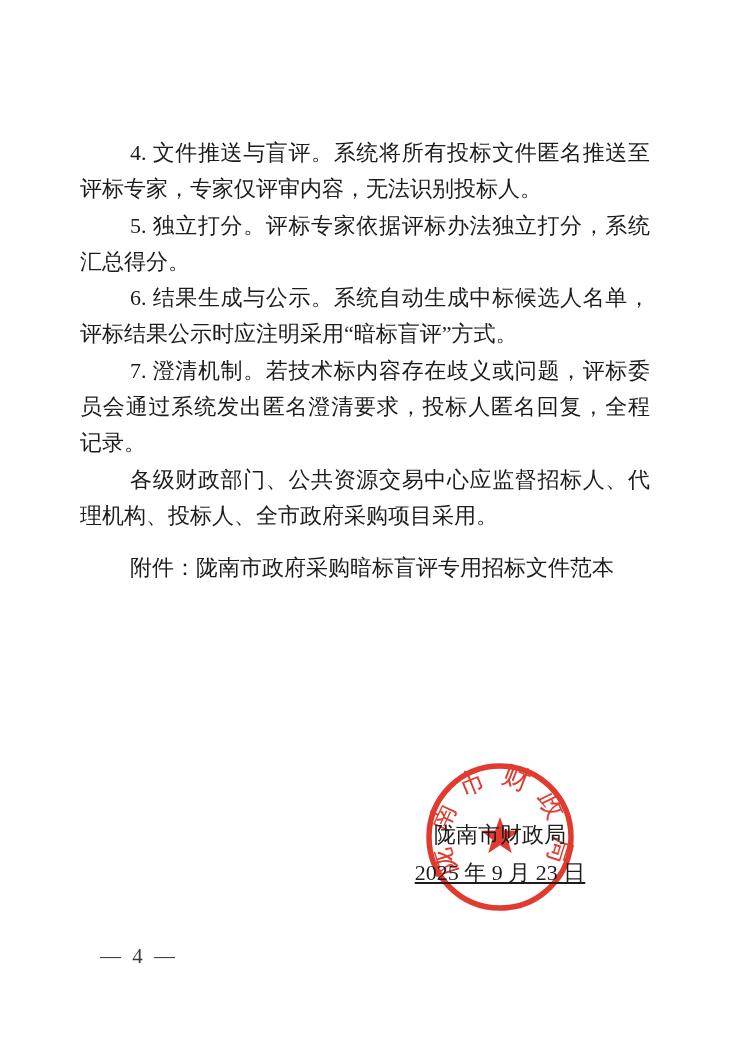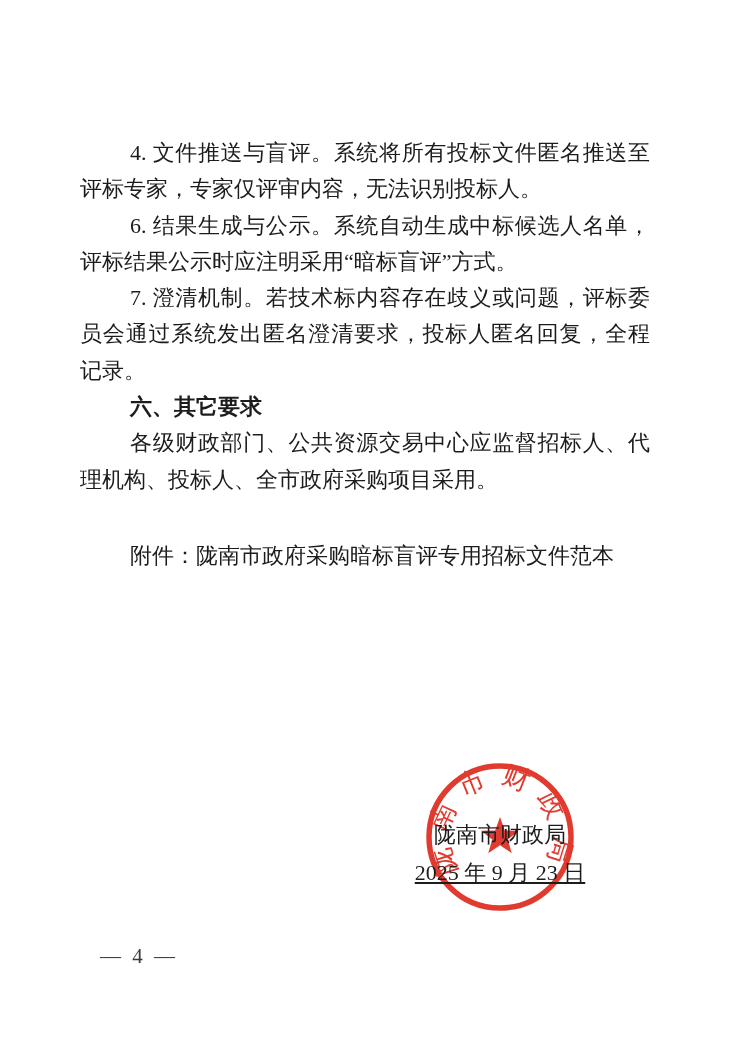--- a/index.html
+++ b/index.html
@@ -27,21 +27,21 @@
   }
   .para {
     margin: 0;
     text-indent: 50px;
   }
   .heading {
     font-family: "Liberation Sans", "DejaVu Sans", sans-serif;
     font-weight: bold;
   }
   .attachment {
-    margin-top: 40px;
+    margin-top: 16px;
     text-align: left;
   }
   .seal {
     position: absolute;
     left: 424px;
     top: 761px;
     width: 152px;
     height: 152px;
     opacity: 0.92;
     z-index: 1;
@@ -76,23 +76,23 @@
     color: #3a3a3a;
   }
 </style>
 </head>
 <body>
 
 <div class="page">
 
   <main class="body-text">
     <p class="para">4. 文件推送与盲评。系统将所有投标文件匿名推送至评标专家，专家仅评审内容，无法识别投标人。</p>
+    <p class="para">5. 独立打分。评标专家依据评标办法独立打分，系统汇总得分。</p>
     <p class="para">6. 结果生成与公示。系统自动生成中标候选人名单，评标结果公示时应注明采用“暗标盲评”方式。</p>
     <p class="para">7. 澄清机制。若技术标内容存在歧义或问题，评标委员会通过系统发出匿名澄清要求，投标人匿名回复，全程记录。</p>
-    <p class="para heading">六、其它要求</p>
     <p class="para">各级财政部门、公共资源交易中心应监督招标人、代理机构、投标人、全市政府采购项目采用。</p>
     <p class="para attachment">附件：陇南市政府采购暗标盲评专用招标文件范本</p>
   </main>
 
   <div class="seal">
     <svg width="152" height="152" viewBox="0 0 152 152">
       <circle cx="76" cy="76" r="71" fill="none" stroke-width="5.5" stroke="#df2a1e"></circle>
       <polygon points="76,56 80.8,69.4 95,69.8 83.8,78.5 87.8,92.2 76,84.2 64.2,92.2 68.2,78.5 57,69.8 71.2,69.4" fill="#df2a1e"></polygon>
       <path id="seal-arc" d="M 39.2 112.8 A 52 52 0 1 1 112.8 112.8" fill="none"></path>
       <text font-size="27" letter-spacing="12" font-family="Liberation Serif, DejaVu Serif, serif" fill="#df2a1e">

